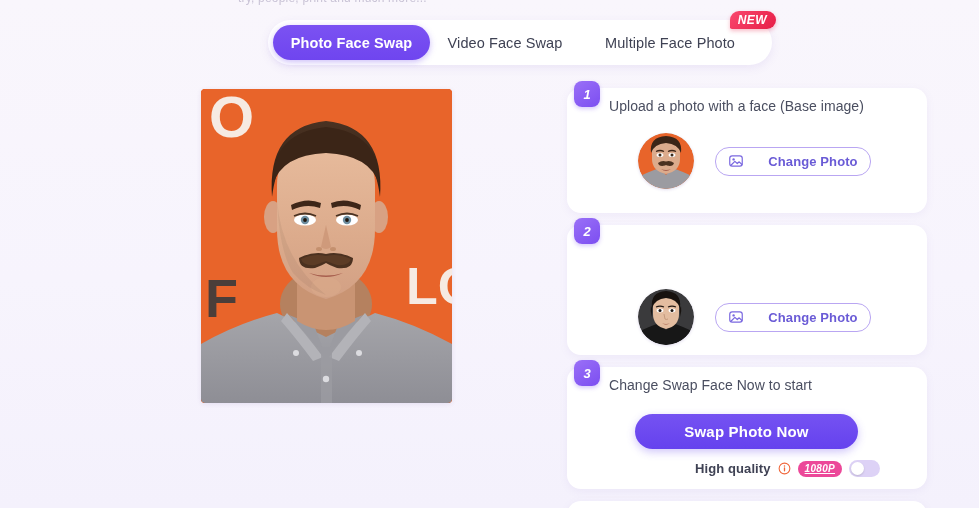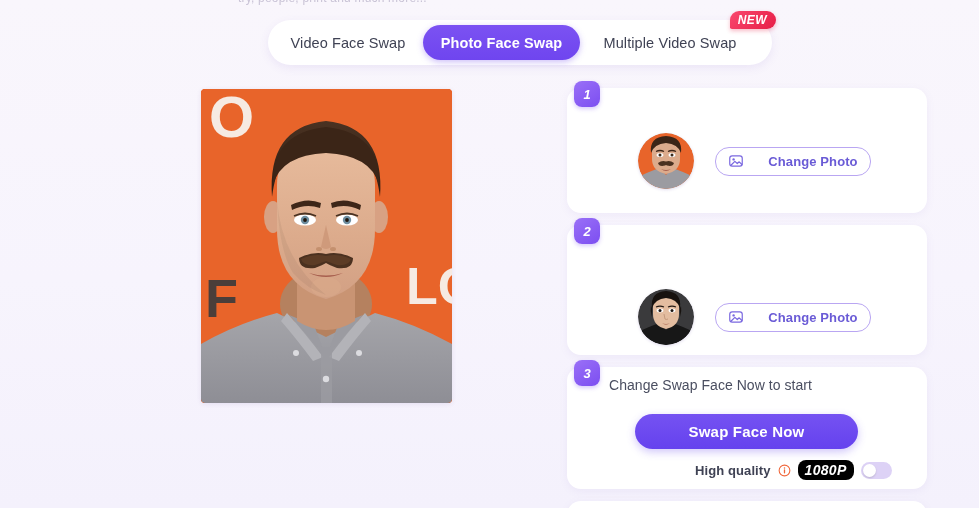--- a/index.html
+++ b/index.html
@@ -225,29 +225,30 @@
   }
   .quality-label {
     font-size: 13px;
     font-weight: bold;
     color: #3f4254;
     letter-spacing: .1px;
     padding-left: 32px;
   }
   .info-icon { width: 13px; height: 13px; display: block; }
   .res-badge {
-    background: #000000;
+    background: #ec4899;
     color: #ffffff;
-    font-size: 14px;
+    font-size: 10px;
     font-weight: bold;
     font-style: italic;
     padding: 3px 7px;
     border-radius: 8px;
     line-height: 1;
     letter-spacing: .3px;
+    text-decoration: underline;
   }
   .toggle {
     width: 31px;
     height: 17px;
     border-radius: 9px;
     background: #ddd2f6;
     position: relative;
     cursor: pointer;
     flex: 0 0 auto;
   }
@@ -265,28 +266,28 @@
 </head>
 <body>
 
 <div id="page">
 
   <div class="top-cut">
     <div class="top-cut-inner">try, people, print and much more...</div>
   </div>
 
   <div class="tabbar">
+    <div class="tab t1 active">
+      <span>Photo Face Swap</span>
+    </div>
     <div class="tab t2">
       <span>Video Face Swap</span>
     </div>
-    <div class="tab t1 active">
-      <span>Photo Face Swap</span>
-    </div>
     <div class="tab t3">
-      <span>Multiple Video Swap</span>
+      <span>Multiple Face Photo</span>
       <span class="new-badge">NEW</span>
     </div>
   </div>
 
   <div class="preview">
     <svg width="251" height="314" viewBox="0 0 251 314" xmlns="http://www.w3.org/2000/svg">
       <defs>
         <clipPath id="pvClip">
             <rect x="0" y="0" width="251" height="314" rx="4"></rect>
           </clipPath>
@@ -362,20 +363,21 @@
 
         <ellipse cx="125" cy="198" rx="15" ry="10" fill="#dbaa8b" opacity="0.6"></ellipse>
 
         <path d="M 76 110 Q 80 170 125 206 Q 106 200 92 184 Q 78 162 76 110 Z" fill="#000" opacity="0.05"></path>
       </g>
     </svg>
   </div>
 
   <div class="card" id="card1">
     <div class="step-badge">1</div>
+    <div class="card-title">Upload a photo with a face (Base image)</div>
     <div class="row" id="row1">
       <div class="avatar">
         <svg width="56" height="56" viewBox="0 0 56 56" xmlns="http://www.w3.org/2000/svg">
           <defs>
               <clipPath id="av1">
                 <circle cx="28" cy="28" r="28"></circle>
               </clipPath>
             </defs>
           <g clip-path="url(#av1)">
             <rect width="56" height="56" fill="#e8642a"></rect>
@@ -442,21 +444,21 @@
         </svg>
         <span class="label">Change Photo</span>
       </div>
     </div>
   </div>
 
   <div class="card" id="card3">
     <div class="step-badge">3</div>
     <div class="card-title">Change Swap Face Now to start</div>
     <div class="swap-btn">
-      <span>Swap Face Now</span>
+      <span>Swap Photo Now</span>
     </div>
     <div class="quality-row">
       <span class="quality-label">High quality</span>
       <svg class="info-icon" viewBox="0 0 16 16" xmlns="http://www.w3.org/2000/svg">
         <circle cx="8" cy="8" r="6.6" fill="none" stroke="#f0663a" stroke-width="1.3"></circle>
         <circle cx="8" cy="4.8" r="0.95" fill="#f0663a"></circle>
         <rect x="7.2" y="6.6" width="1.6" height="5" rx="0.8" fill="#f0663a"></rect>
       </svg>
       <span class="res-badge">1080P</span>
       <div class="toggle">

